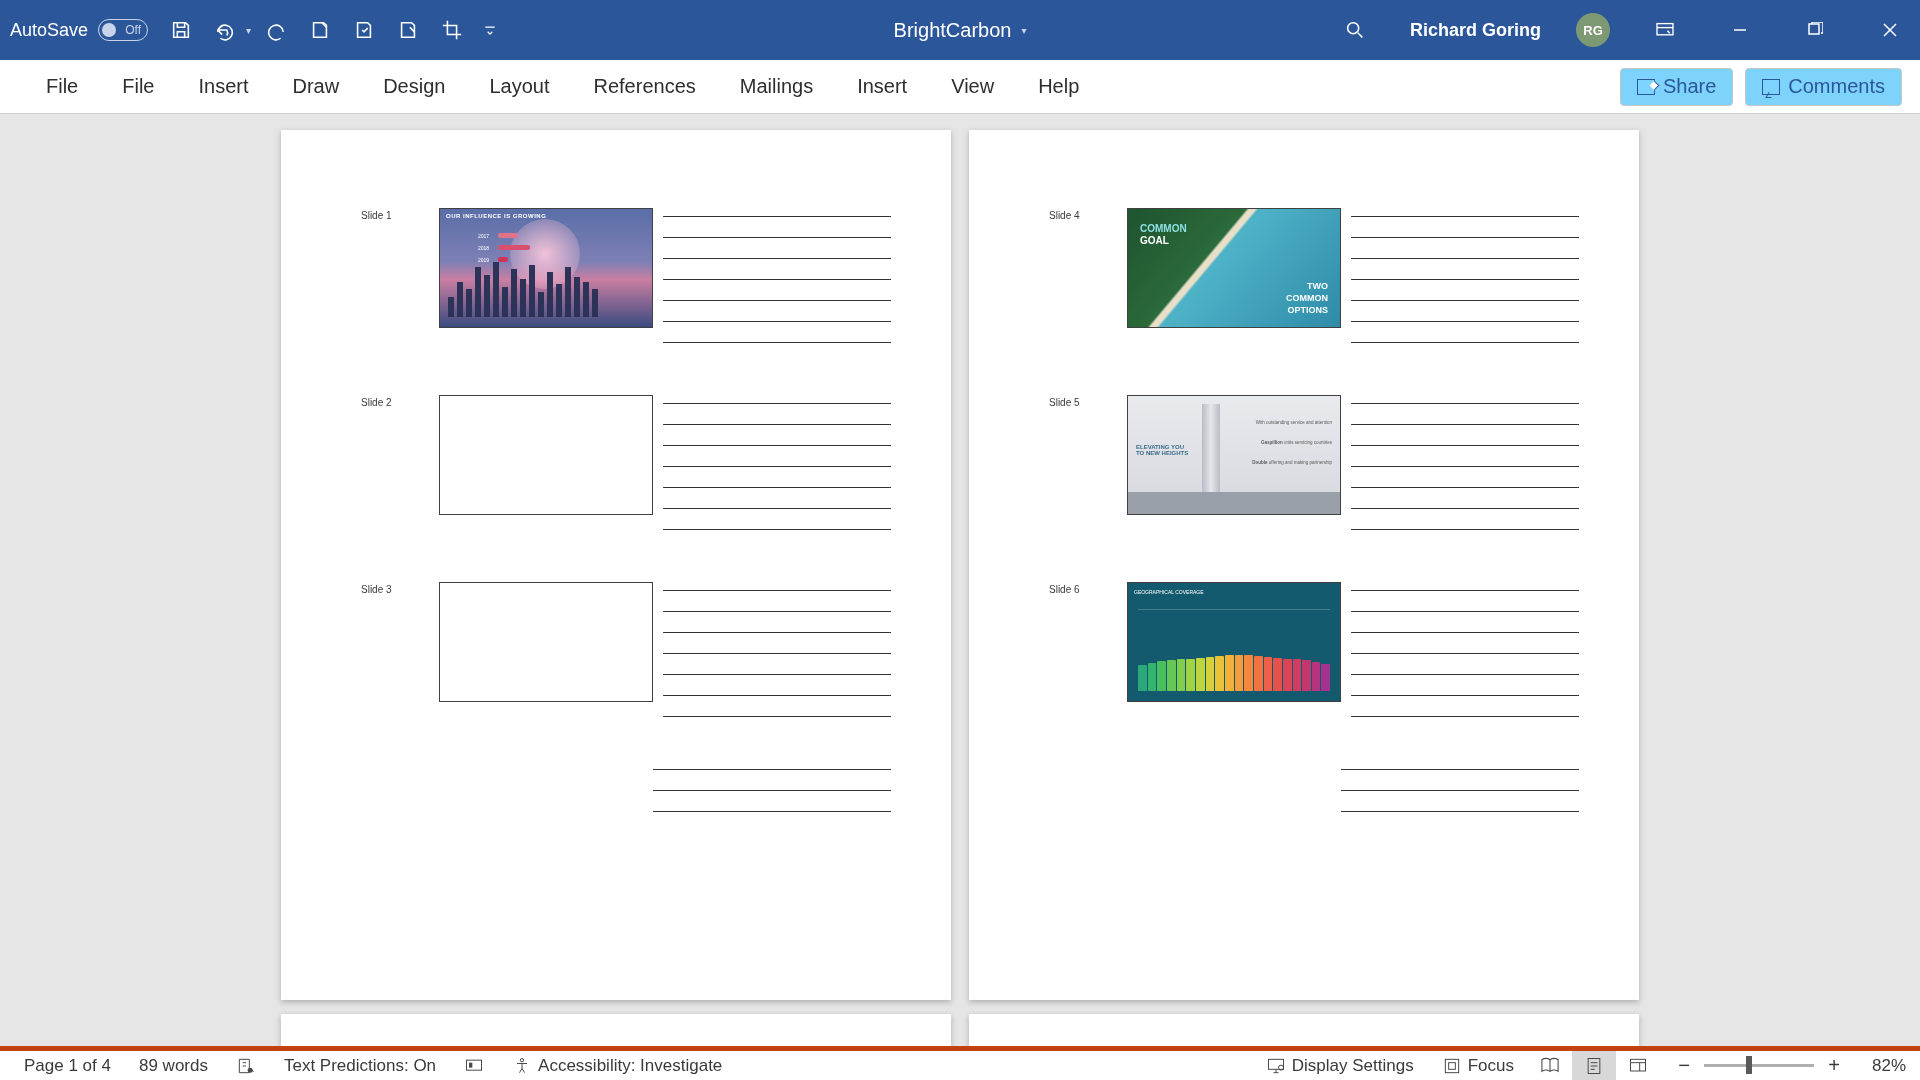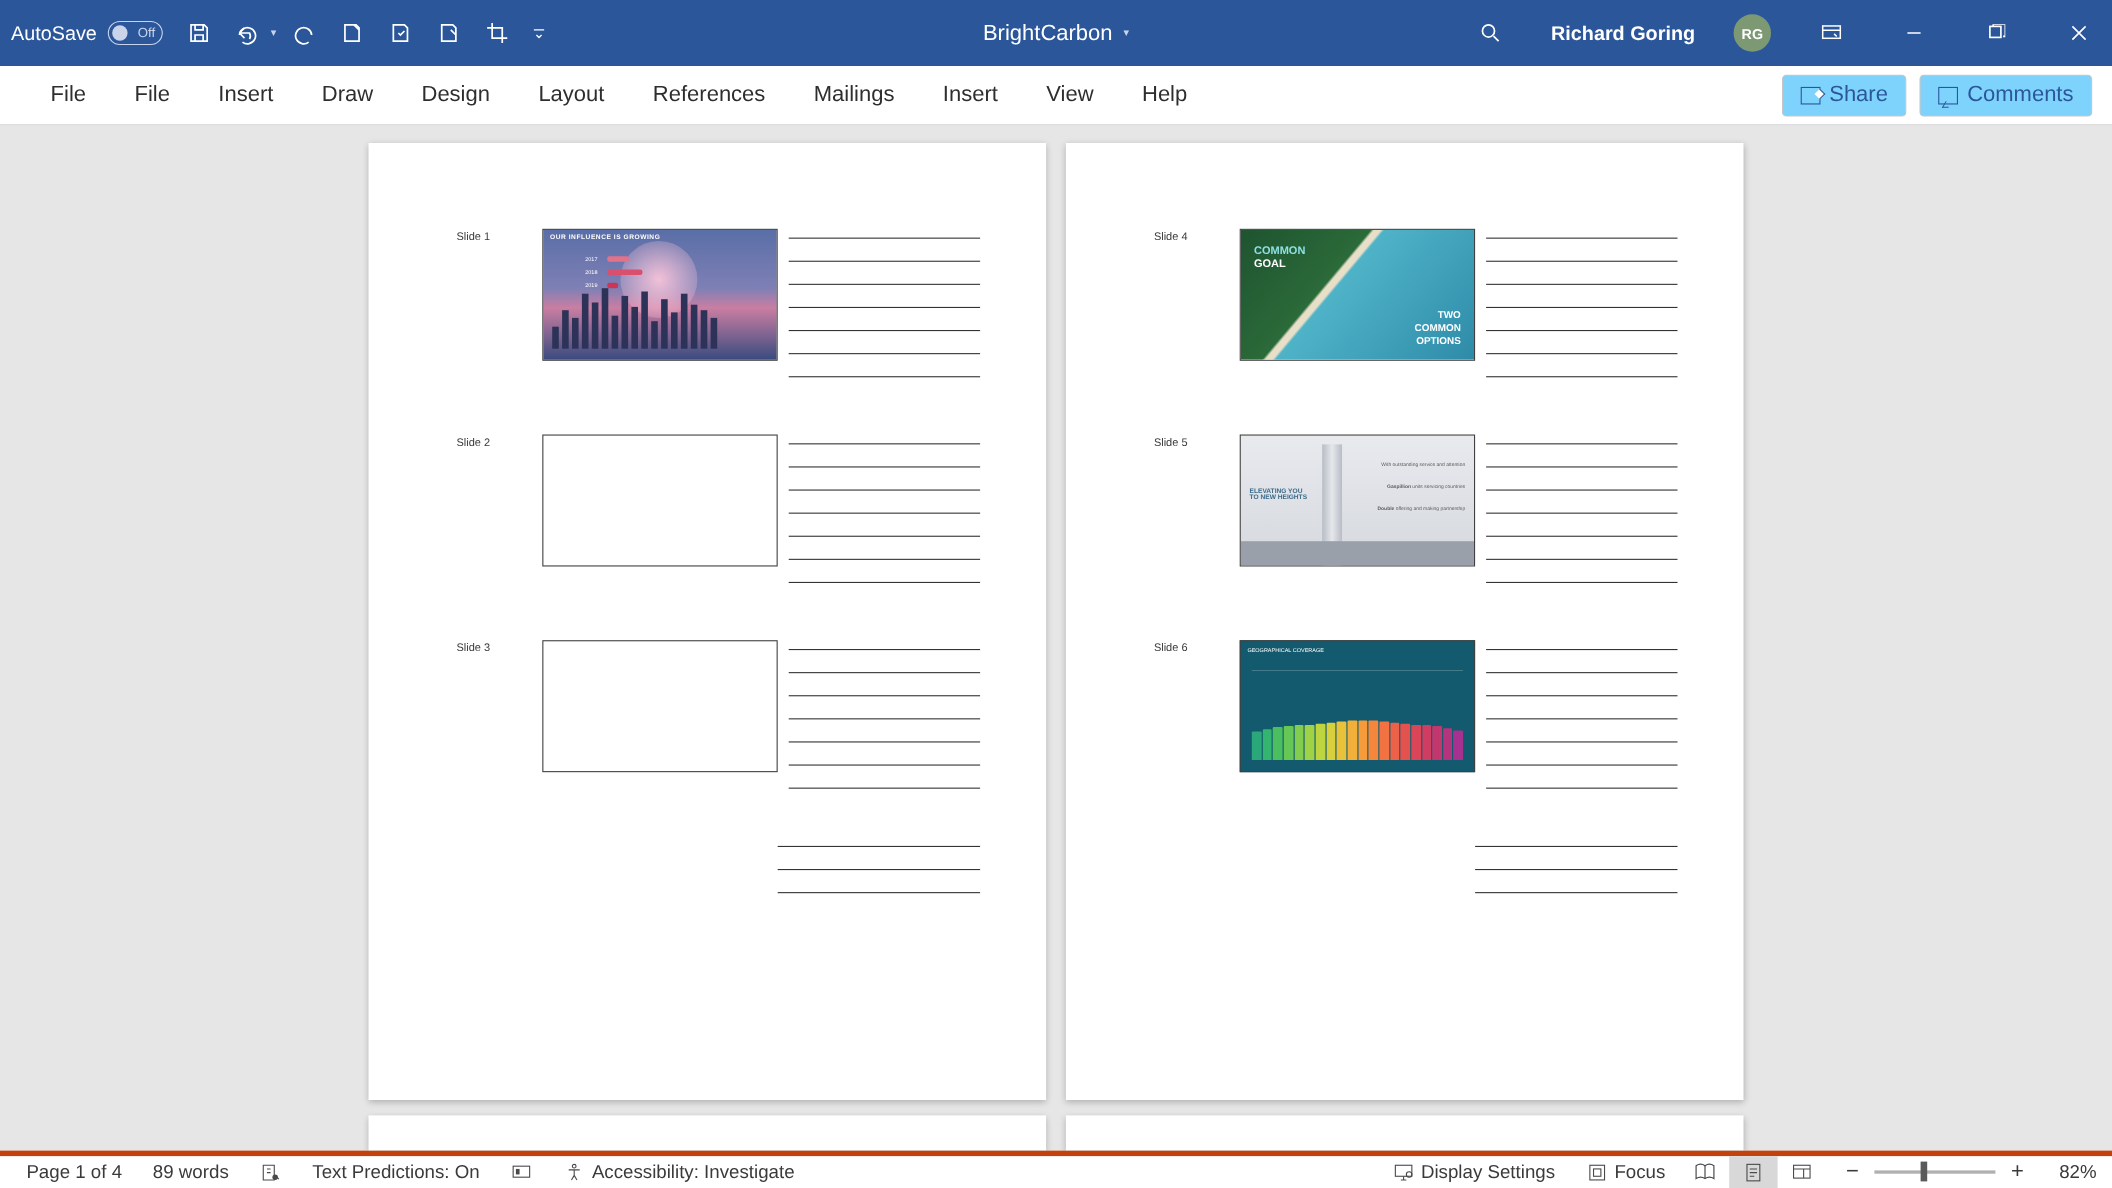--- a/index.html
+++ b/index.html
@@ -27,21 +27,21 @@
 .ribbon { height: 54px; background: white; border-bottom: 1px solid #d0d0d0; display: flex; align-items: stretch; padding-left: 24px; }
 .ribbon-tab { padding: 0 22px; display: flex; align-items: center; font-size: 20px; color: #2e2e2e; cursor: pointer; }
 .ribbon-right { margin-left: auto; display: flex; align-items: center; gap: 12px; padding-right: 18px; }
 .share-btn, .comments-btn { height: 38px; padding: 0 16px; border: 1px solid #c5c5c5; border-radius: 4px; display: flex; align-items: center; gap: 8px; font-size: 20px; color: #2b579a; background: #7dd3fc; cursor: pointer; }
 .box-ic { width: 18px; height: 16px; border: 1.5px solid #2b579a; position: relative; }
 .box-ic.share::after { content:""; position:absolute; right:-4px; top:2px; width:6px; height:6px; border-top:1.5px solid #2b579a; border-right:1.5px solid #2b579a; transform:rotate(45deg); background:white;}
 .box-ic.comment::before { content:""; position:absolute; left:4px; bottom:-4px; width:5px; height:5px; border-left:1.5px solid #2b579a; border-bottom:1.5px solid #2b579a; transform:skewX(-30deg);}
 
 
 .canvas { height: calc(1080px - 60px - 54px - 34px); display: flex; justify-content: center; gap: 18px; padding-top: 16px; overflow: hidden; }
-.page { width: 616px; height: 874px; background: white; box-shadow: 0 2px 6px rgba(0,0,0,0.25); position: relative; padding: 78px 60px 40px 80px; }
+.page { width: 670px; height: 874px; background: white; box-shadow: 0 2px 6px rgba(0,0,0,0.25); position: relative; padding: 78px 60px 40px 80px; }
 .page2 { height: 32px; padding:0; }
 .slide-row { display: flex; gap: 10px; margin-bottom: 52px; align-items: flex-start; }
 .slide-label { width: 68px; font-size: 10px; color: #3a3a3a; padding-top: 2px; }
 .thumb { width: 214px; height: 120px; border: 1.5px solid #404040; background: white; overflow: hidden; position: relative; }
 .thumb.ph { border: 1px solid #404040; border-top-width:1.5px; }
 .notes { flex: 1; display: flex; flex-direction: column; gap: 20px; padding-top: 8px; }
 .line { height: 1px; background: #333; }
 
 
 .s1 { background: linear-gradient(180deg, #5a6ea7 0%, #7e80b5 45%, #ca7ea2 60%, #3a4b80 100%); }

